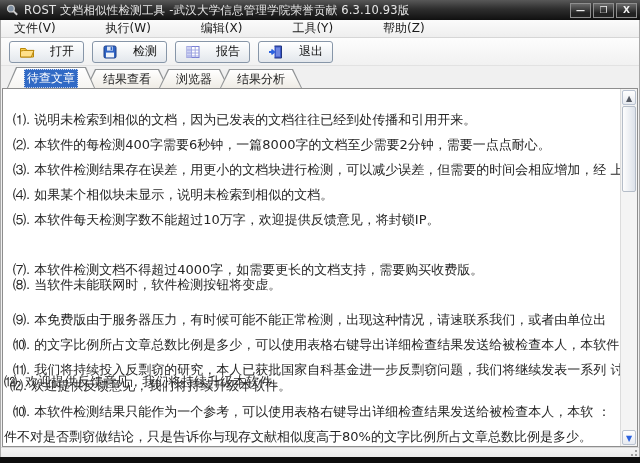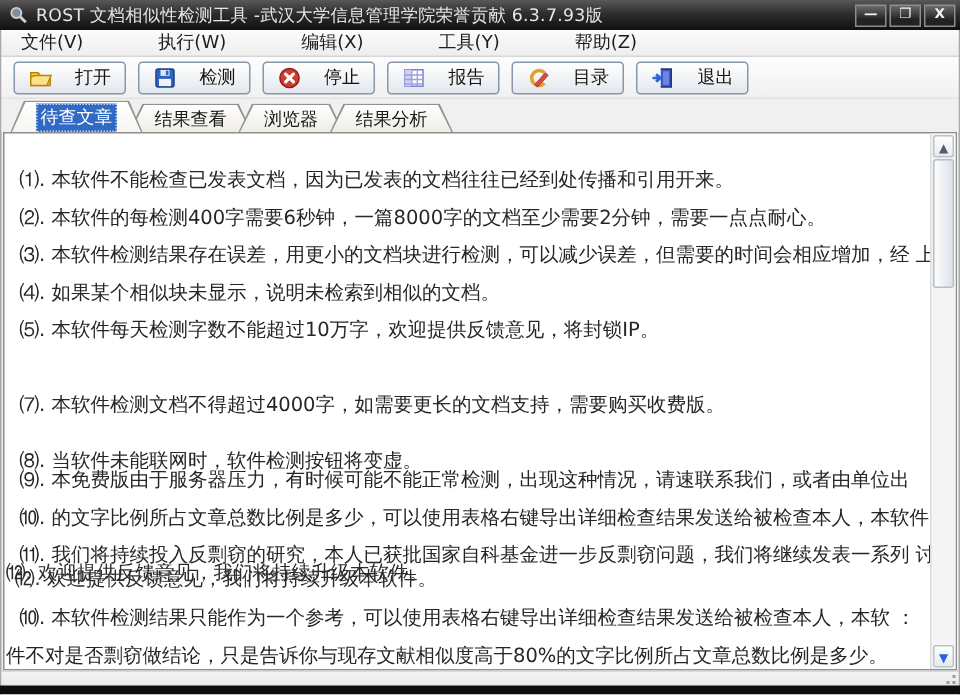--- a/index.html
+++ b/index.html
@@ -88,21 +88,21 @@
 </head>
 <body>
 
 <div class="window">
 
   <div class="titlebar">
     <svg class="app-icon" viewBox="0 0 16 16">
       <circle cx="6.3" cy="6" r="3.6" fill="#7e8ea0" stroke="#cfcfcf" stroke-width="1.3"></circle>
       <line x1="9" y1="8.7" x2="13" y2="12.6" stroke="#cfcfcf" stroke-width="2.1"></line>
     </svg>
-    <span class="title-text">ROST 文档相似性检测工具 -武汉大学信息管理学院荣誉贡献 6.3.7.93版</span>
+    <span class="title-text">ROST 文档相似性检测工具 -武汉大学信息管理学院荣誉贡献 6.3.10.93版</span>
     <span class="win-btns">
       <span class="win-btn">—</span>
       <span class="win-btn">❐</span>
       <span class="win-btn">X</span>
     </span>
   </div>
 
   <div class="menubar">
     <span class="menu-item">文件(V)</span>
     <span class="menu-item">执行(W)</span>
@@ -124,44 +124,30 @@
     <button class="tbtn">
       <svg width="16" height="16" viewBox="0 0 16 16">
         <rect x="2" y="2" width="12" height="12" rx="1.5" stroke="#1c3f87" fill="#2f63c4"></rect>
         <rect x="5" y="2.6" width="6" height="4" fill="#dce6f5"></rect>
         <rect x="8.6" y="3.1" width="1.7" height="3" fill="#2f63c4"></rect>
         <rect x="4" y="8.6" width="8" height="4.8" fill="#eef3fa"></rect>
       </svg>
       <span>检测</span>
     </button>
 
-    <button class="tbtn">
-      <svg width="16" height="16" viewBox="0 0 16 16">
-        <circle cx="8" cy="8" r="6.4" stroke="#8f1f16" fill="#d23b2f"></circle>
-        <path d="M5.4 5.4 L10.6 10.6 M10.6 5.4 L5.4 10.6" stroke="#ffffff" stroke-width="2.1" stroke-linecap="round"></path>
-      </svg>
-      <span>停止</span>
-    </button>
 
     <button class="tbtn">
       <svg width="16" height="16" viewBox="0 0 16 16">
         <rect x="2" y="2.5" width="12" height="11" fill="#ffffff" stroke-width="1" stroke="#7a80d4"></rect>
         <rect x="2" y="2.5" width="4.5" height="11" fill="#cdd1f2"></rect>
         <path d="M2 6 H14 M2 9 H14 M2 12 H14 M6.5 2.5 V13.5 M10.2 2.5 V13.5" stroke="#9aa0e0" stroke-width="0.9"></path>
       </svg>
       <span>报告</span>
     </button>
 
-    <button class="tbtn">
-      <svg width="16" height="16" viewBox="0 0 16 16">
-        <path d="M12 4.5 A5 5 0 1 0 12 11.5" fill="none" stroke="#e0a22e" stroke-width="2.4"></path>
-        <path d="M5.5 12.5 L12.5 4.5 L14.4 6.2 L7.4 14 Z" stroke="#9c2c20" stroke-width="0.6" fill="#e04a3a"></path>
-      </svg>
-      <span>目录</span>
-    </button>
 
     <button class="tbtn">
       <svg width="16" height="16" viewBox="0 0 16 16">
         <path d="M6.5 2 H13.5 V14 H6.5" stroke="#22357e" fill="#3a57c9"></path>
         <rect x="8" y="3.5" width="4" height="9" fill="#6e86e0"></rect>
         <path d="M1 8 H5.2 M3.4 5.6 L6.3 8 L3.4 10.4" fill="none" stroke-width="1.8" stroke="#2b62e0"></path>
       </svg>
       <span>退出</span>
     </button>
   </div>
@@ -184,27 +170,27 @@
     </div>
     <div class="tab">
       <div class="tab-inner">
           <span class="tab-label">结果分析</span>
         </div>
     </div>
   </div>
 
   <div class="content">
     <div class="textpane">
-      <div class="tline" style="top:22px">⑴. 本软件不能检查已发表文档，因为已发表的文档往往已经到处传播和引用开来。</div>
+      <div class="tline" style="top:22px">⑴. 说明未检索到相似的文档，因为已发表的文档往往已经到处传播和引用开来。</div>
       <div class="tline" style="top:47px">⑵. 本软件的每检测400字需要6秒钟，一篇8000字的文档至少需要2分钟，需要一点点耐心。</div>
       <div class="tline" style="top:72px">⑶. 本软件检测结果存在误差，用更小的文档块进行检测，可以减少误差，但需要的时间会相应增加，经 上</div>
       <div class="tline" style="top:97px">⑷. 如果某个相似块未显示，说明未检索到相似的文档。</div>
       <div class="tline" style="top:122px">⑸. 本软件每天检测字数不能超过10万字，欢迎提供反馈意见，将封锁IP。</div>
       <div class="tline" style="top:172px">⑺. 本软件检测文档不得超过4000字，如需要更长的文档支持，需要购买收费版。</div>
-      <div class="tline" style="top:209px">⑻. 当软件未能联网时，软件检测按钮将变虚。</div>
+      <div class="tline" style="top:187px">⑻. 当软件未能联网时，软件检测按钮将变虚。</div>
       <div class="tline" style="top:222px">⑼. 本免费版由于服务器压力，有时候可能不能正常检测，出现这种情况，请速联系我们，或者由单位出</div>
       <div class="tline" style="top:247px">⑽.  的文字比例所占文章总数比例是多少，可以使用表格右键导出详细检查结果发送给被检查本人，本软件</div>
       <div class="tline" style="top:272px">⑾.  我们将持续投入反剽窃的研究，本人已获批国家自科基金进一步反剽窃问题，我们将继续发表一系列 讨</div>
 
       <span class="overlap-a" style="top:284px; left:1px;">⑿. 欢迎提供反馈意见，我们将持续升级本软件。</span>
       <span class="overlap-b" style="top:288px; left:7px;">⑿. 欢迎提供反馈意见，我们将持续升级本软件。</span>
       <div class="tline" style="top:314px">⑽.  本软件检测结果只能作为一个参考，可以使用表格右键导出详细检查结果发送给被检查本人，本软 ：</div>
       <div class="tline noindent" style="top:339px">件不对是否剽窃做结论，只是告诉你与现存文献相似度高于80%的文字比例所占文章总数比例是多少。</div>
     </div>
 

